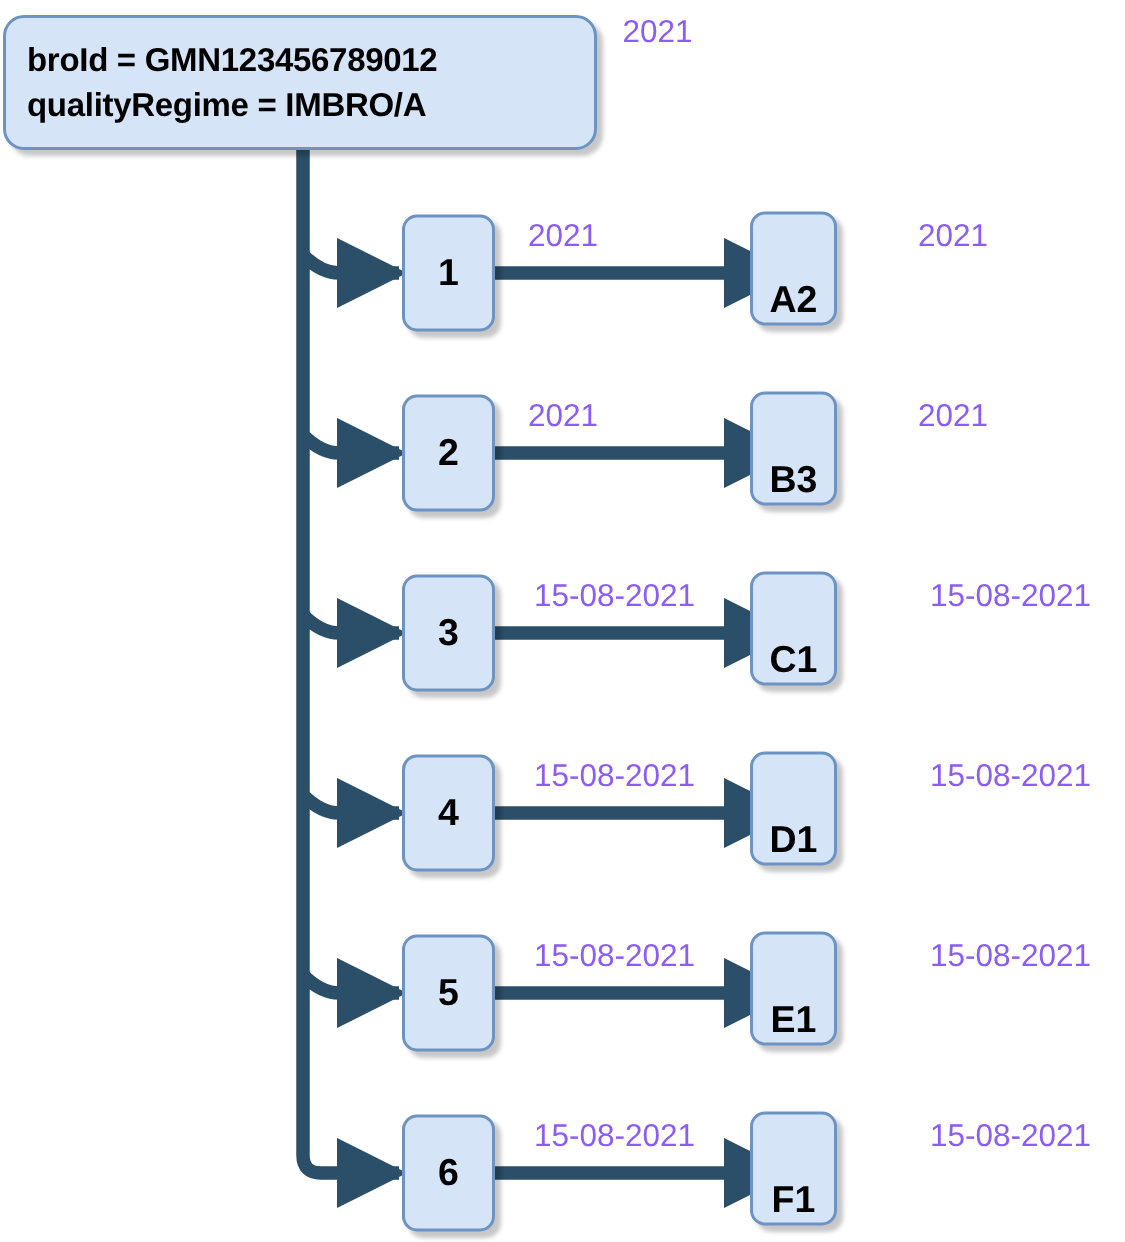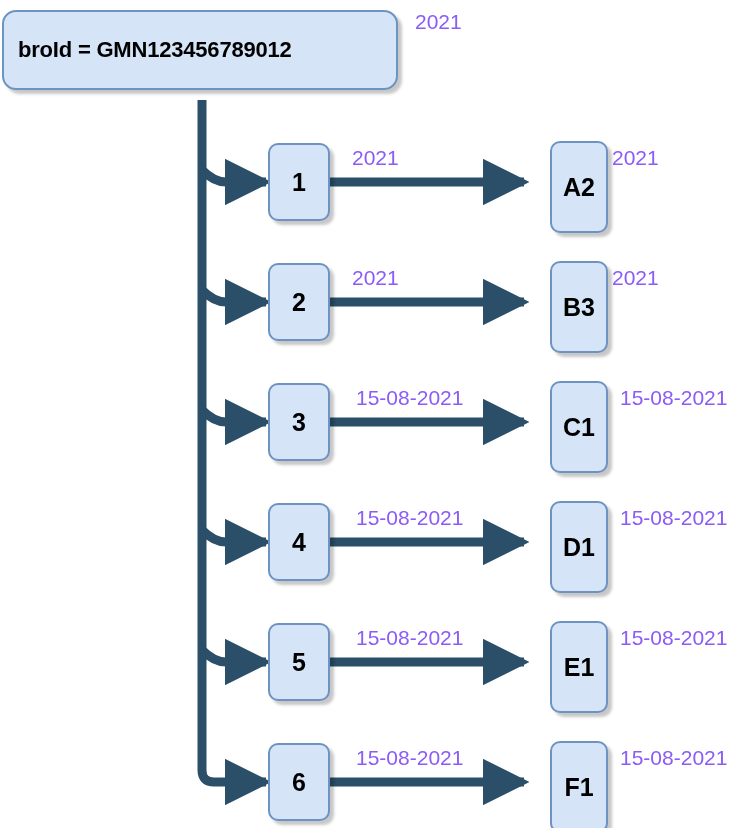--- a/index.html
+++ b/index.html
@@ -35,21 +35,21 @@
     justify-content: center;
     color: #000000;
     font-weight: bold;
   }
 
   
   .root-node {
     left: 2px;
     top: 10px;
     width: 396px;
-    height: 80px;
+    height: 90px;
     border-radius: 14px;
     flex-direction: column;
     align-items: flex-start;
     justify-content: center;
     padding: 0 0 0 14px;
     font-size: 22px;
     line-height: 30px;
     letter-spacing: -0.2px;
   }
   .root-node .root-line {
@@ -59,24 +59,25 @@
   
   .version-node {
     left: 268px;
     width: 62px;
     height: 78px;
     font-size: 25px;
   }
 
   
   .target-node {
-    left: 550px;
+    left: 500px;
     width: 58px;
-    height: 92px;
+    height: 76px;
     font-size: 25px;
+    align-items: flex-end;
   }
 
   
   .lbl {
     position: absolute;
     font-size: 21px;
     color: #8b5cf6;
     white-space: nowrap;
     font-weight: normal;
   }
@@ -119,20 +120,21 @@
   <path d="M330,182 L524,182" stroke="#2b4f68" stroke-width="9" marker-end="url(#arrowhead)" fill="none"></path>
   <path d="M330,302 L524,302" stroke="#2b4f68" stroke-width="9" marker-end="url(#arrowhead)" fill="none"></path>
   <path d="M330,422 L524,422" stroke="#2b4f68" stroke-width="9" marker-end="url(#arrowhead)" fill="none"></path>
   <path d="M330,542 L524,542" stroke="#2b4f68" stroke-width="9" marker-end="url(#arrowhead)" fill="none"></path>
   <path d="M330,662 L524,662" stroke="#2b4f68" stroke-width="9" marker-end="url(#arrowhead)" fill="none"></path>
   <path d="M330,782 L524,782" stroke="#2b4f68" stroke-width="9" marker-end="url(#arrowhead)" fill="none"></path>
 </svg>
 
 <div class="node root-node">
   <span class="root-line">broId = GMN123456789012</span>
+  <span class="root-line">qualityRegime = IMBRO/A</span>
 </div>
 <span class="lbl lbl-root">2021</span>
 
 <div class="node version-node" style="top:143px">
   <span>1</span>
 </div>
 <span class="lbl lbl-link" style="left:352px; top:146px">2021</span>
 <div class="node target-node" style="top:141px">
   <span>A2</span>
 </div>

